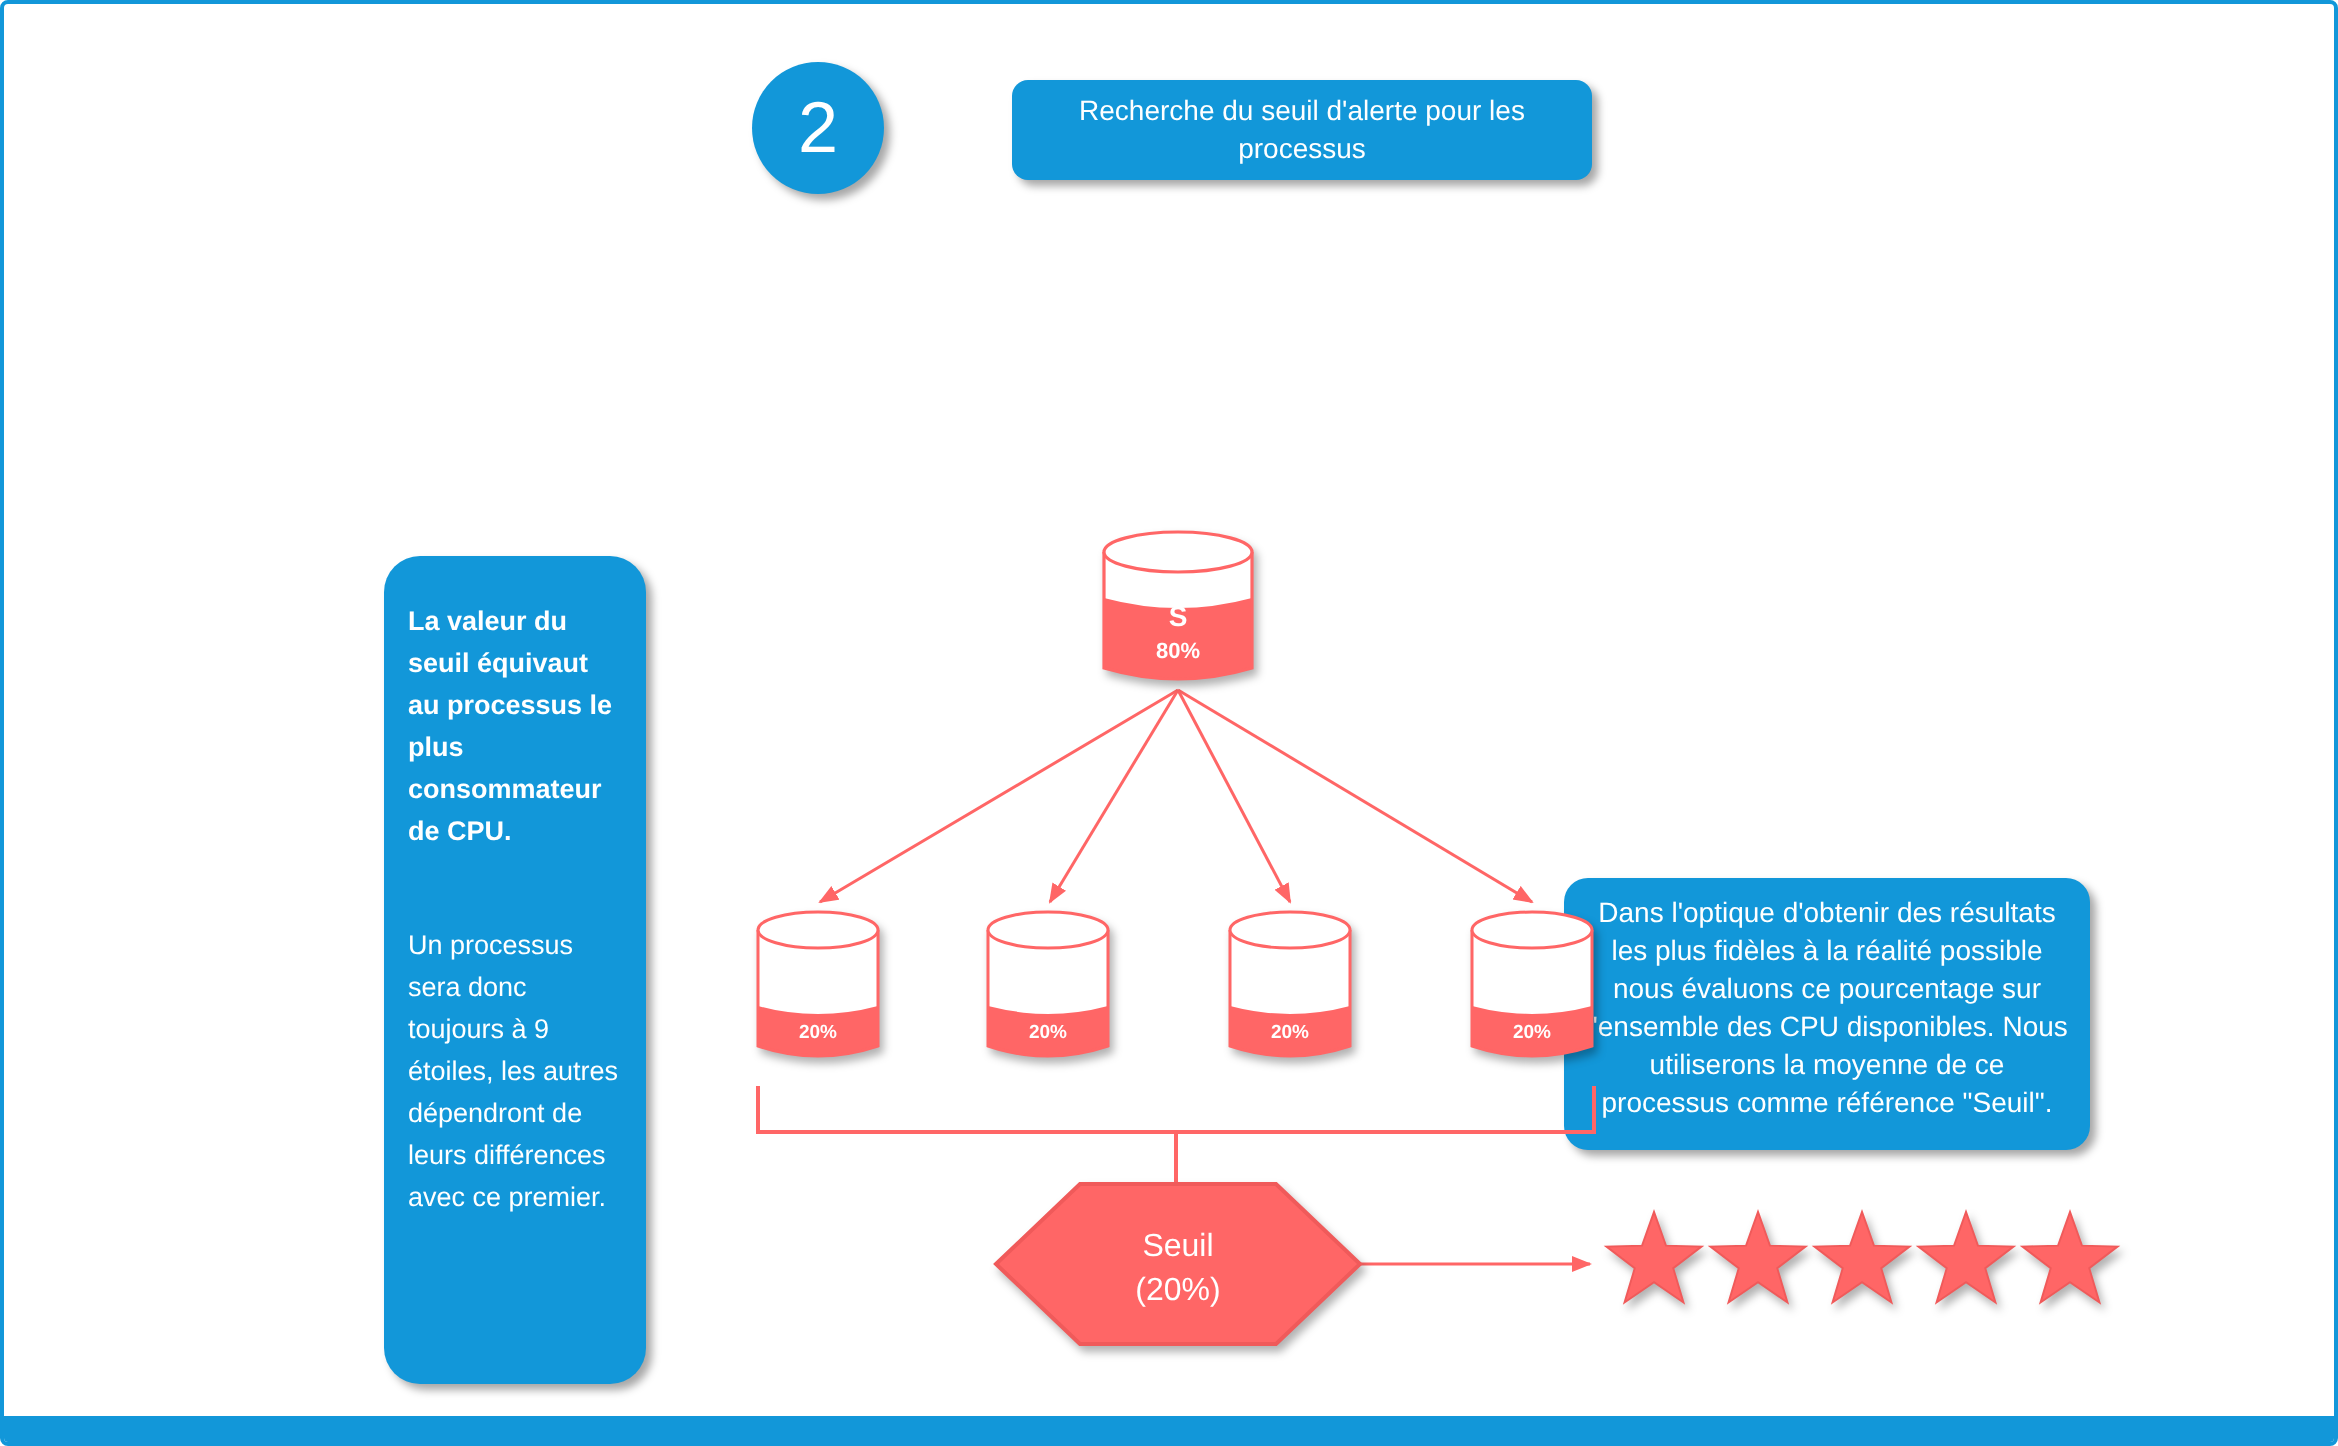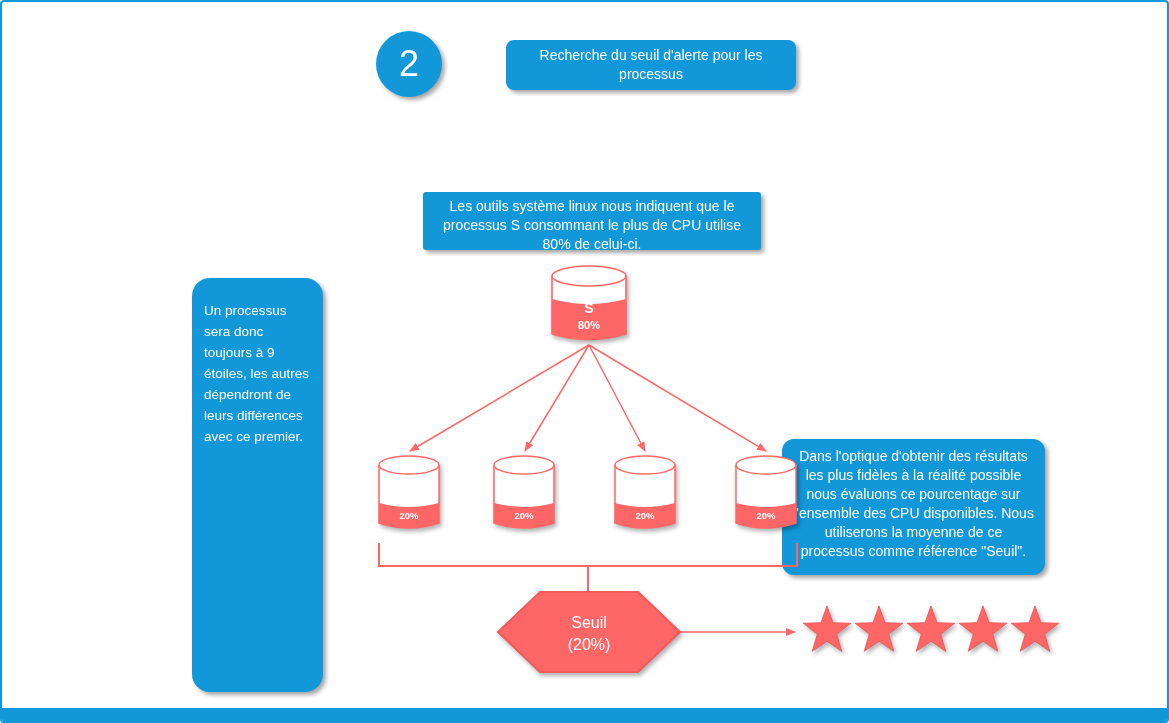--- a/index.html
+++ b/index.html
@@ -37,25 +37,23 @@
 <div class="canvas">
 
   <div class="abs bluebox badge-circle">
     <span>2</span>
   </div>
 
   <div class="abs bluebox title-box">
     <span>Recherche du seuil d'alerte pour les processus</span>
   </div>
 
-  <div class="abs bluebox top-note">
-    <span>Les outils système linux nous indiquent que le processus S consommant le plus de CPU utilise 80% de celui-ci.</span>
-  </div>
 
   <div class="abs bluebox left-note">
+    <p class="heading">La valeur du seuil équivaut au processus le plus consommateur de CPU.</p>
     <p class="body">Un processus sera donc toujours à 9 étoiles, les autres dépendront de leurs différences avec ce premier.</p>
   </div>
 
   <div class="abs bluebox right-note">
     <span>Dans l'optique d'obtenir des résultats les plus fidèles à la réalité possible nous évaluons ce pourcentage sur l'ensemble des CPU disponibles. Nous utiliserons la moyenne de ce processus comme référence "Seuil".</span>
   </div>
 
   <svg class="abs connectors" width="1169" height="723" viewBox="0 0 1169 723">
     <defs>
       <marker id="arrow" markerWidth="12" markerHeight="10" refX="9" refY="4" orient="auto" markerUnits="userSpaceOnUse">

